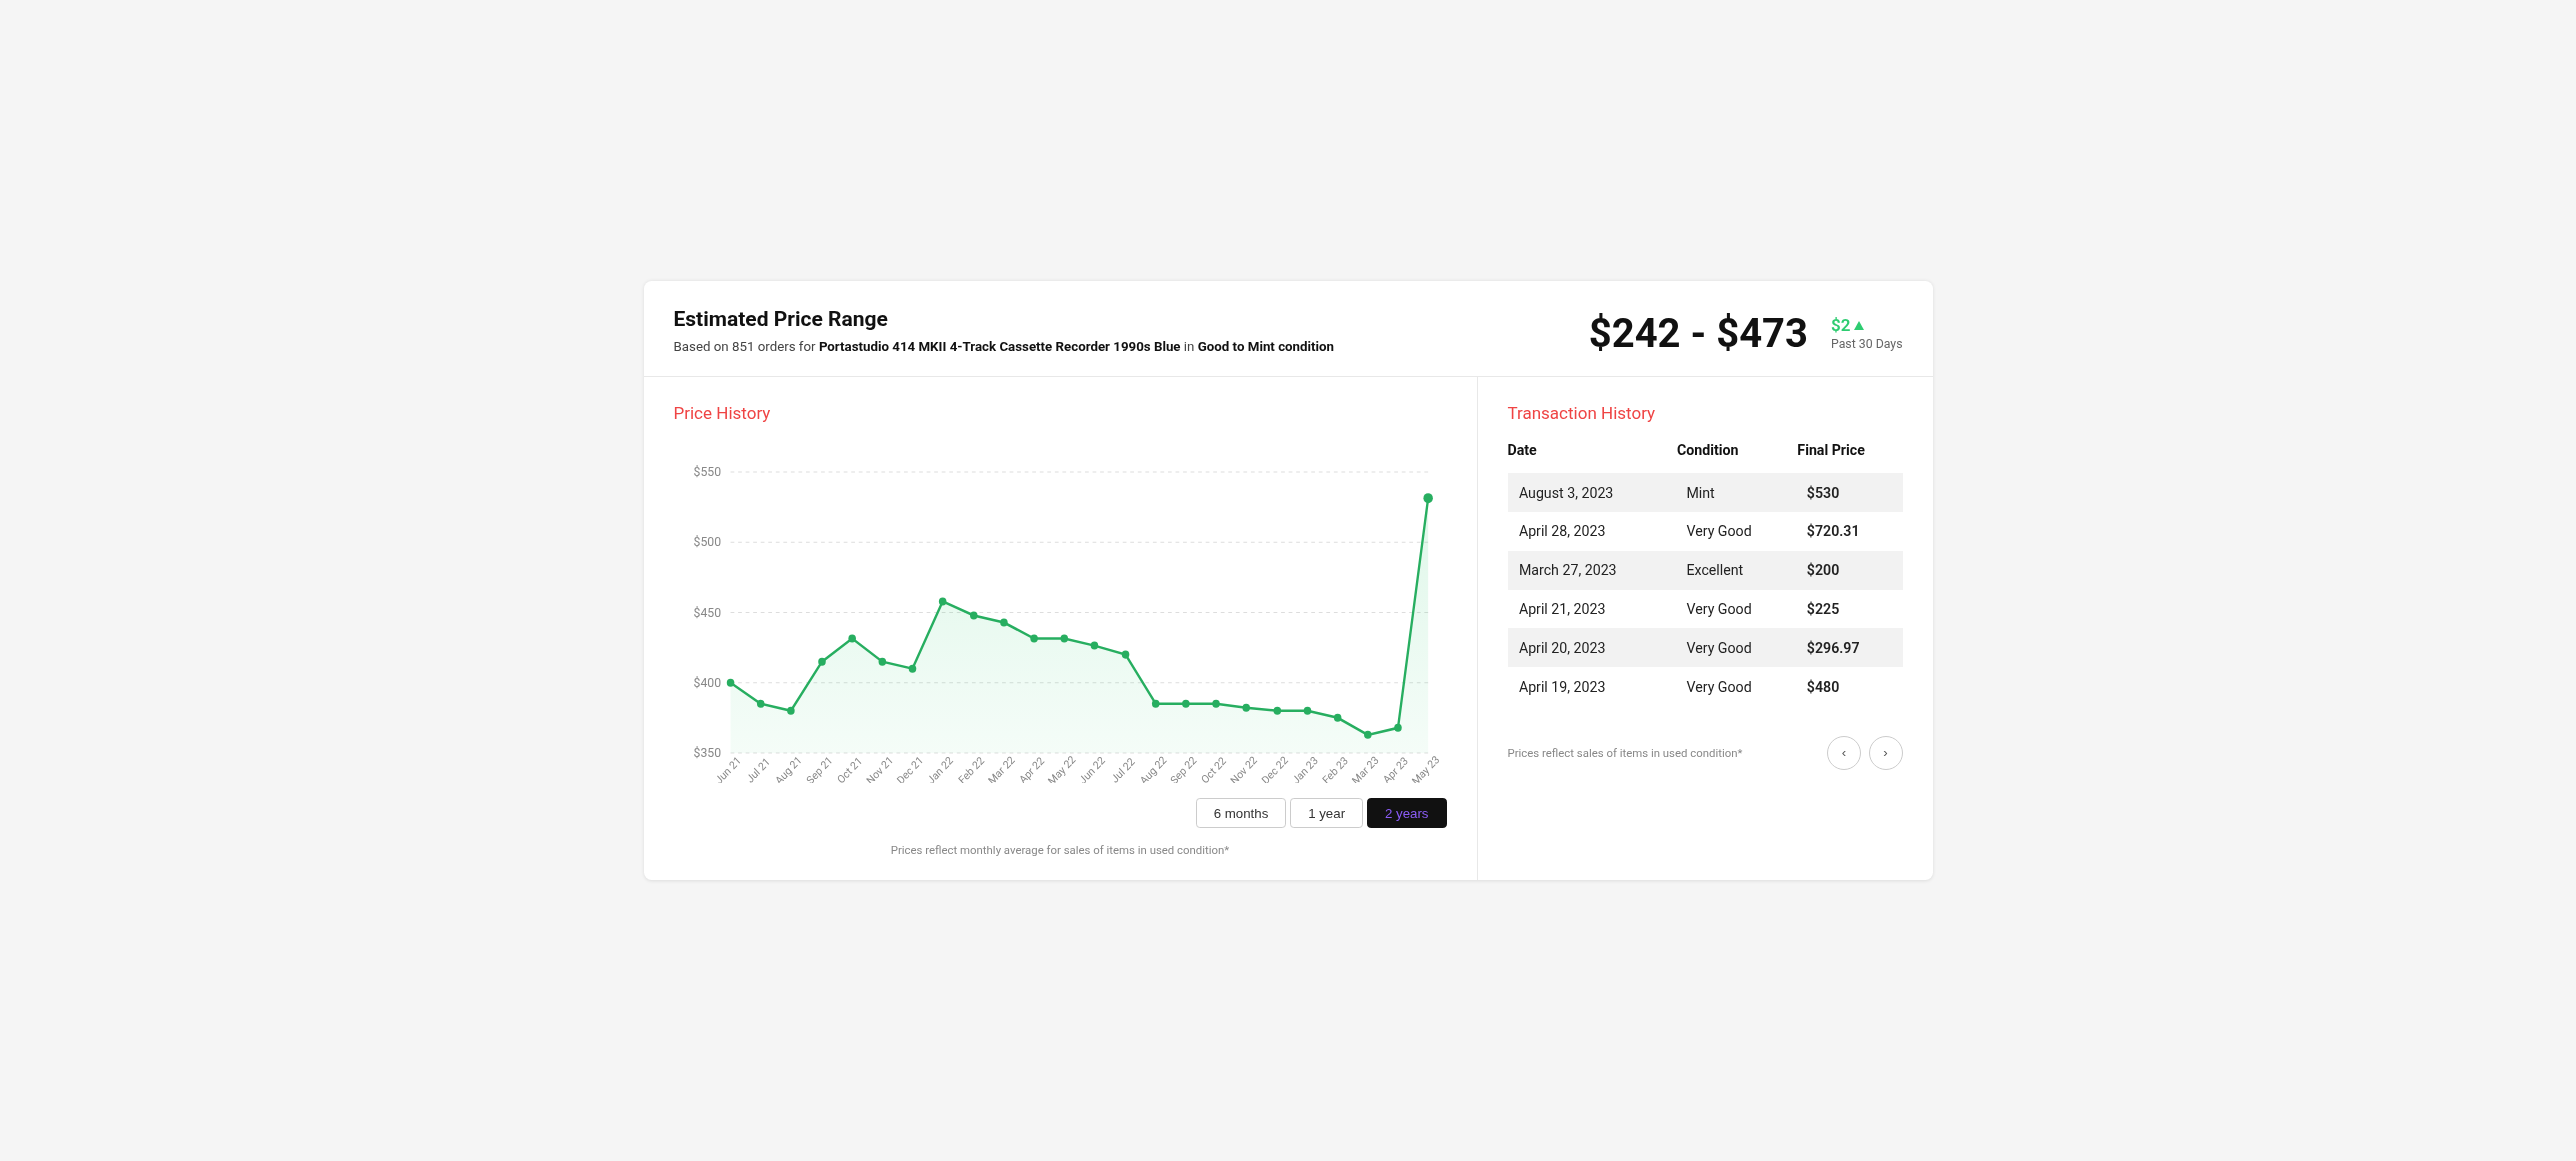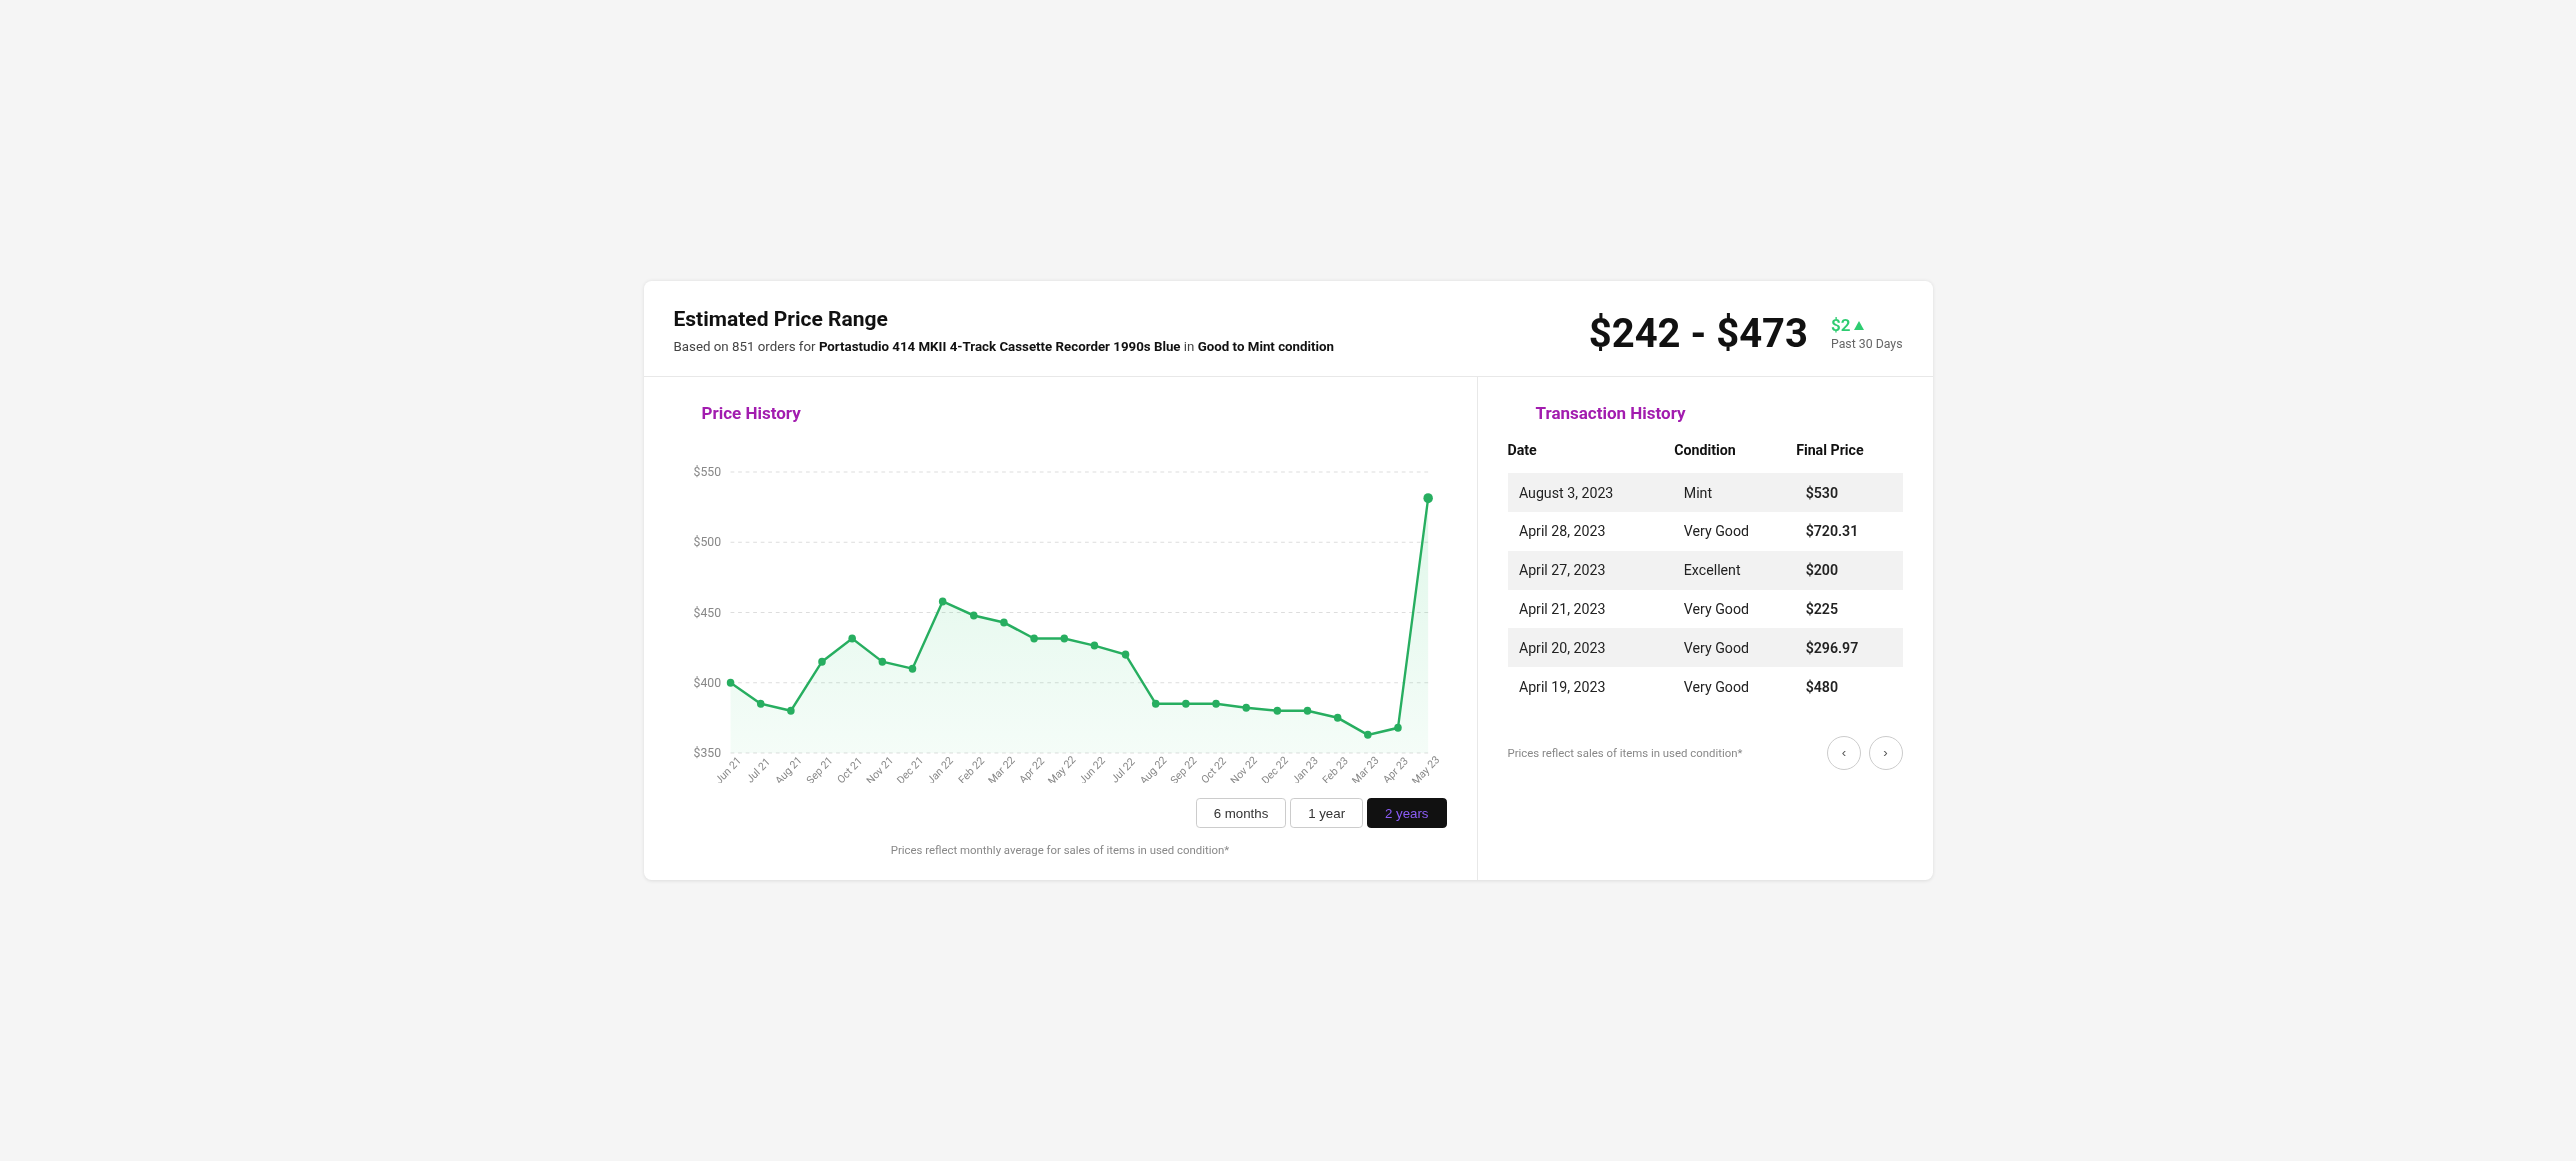--- a/index.html
+++ b/index.html
@@ -90,24 +90,23 @@
     }
 
     
     .price-history-panel {
       flex: 1;
       padding: 26.5px 30px 23px 30px;
       border-right: 0.9px solid #e8e8e8;
     }
     .panel-title {
       font-size: 17px;
-      font-weight: 700;
-      color: #a21caf;
+      font-weight: 400;
+      color: #ef4444;
       margin-bottom: 19px;
-      margin-left: 28px;
     }
 
     
     .chart-wrapper {
       position: relative;
       width: 100%;
       height: 341px;
     }
     .chart-svg {
       width: 100%;
@@ -341,21 +340,21 @@
               <td>August 3, 2023</td>
               <td>Mint</td>
               <td>$530</td>
             </tr>
             <tr>
               <td>April 28, 2023</td>
               <td>Very Good</td>
               <td>$720.31</td>
             </tr>
             <tr>
-              <td>April 27, 2023</td>
+              <td>March 27, 2023</td>
               <td>Excellent</td>
               <td>$200</td>
             </tr>
             <tr>
               <td>April 21, 2023</td>
               <td>Very Good</td>
               <td>$225</td>
             </tr>
             <tr>
               <td>April 20, 2023</td>

